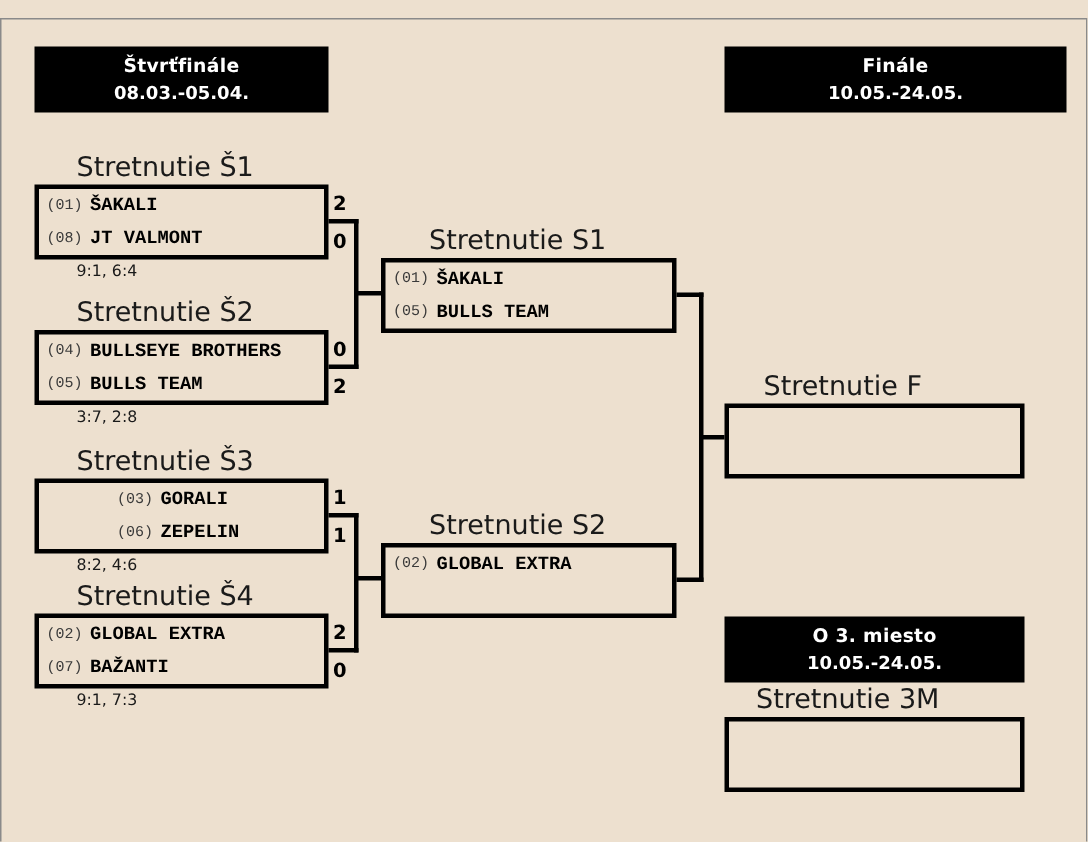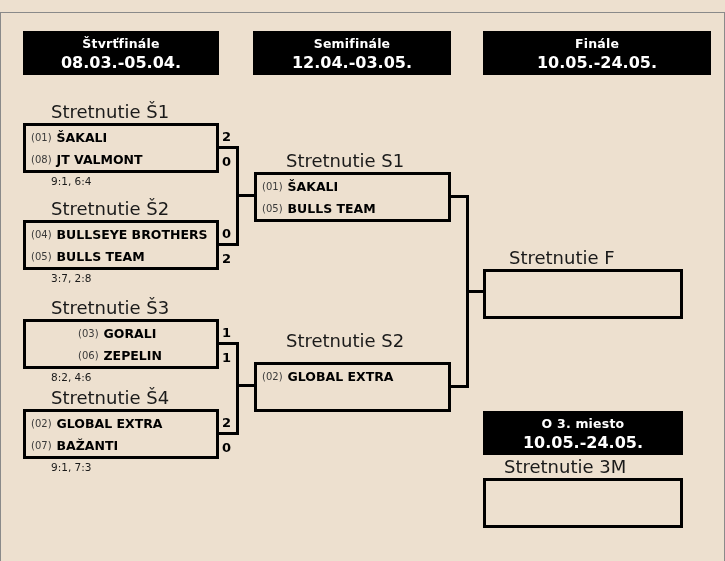--- a/index.html
+++ b/index.html
@@ -32,21 +32,21 @@
     box-sizing: border-box;
     padding-top: 5px;
   }
   .round-header .rh-title {
     font-size: 12.5px;
     font-weight: bold;
     letter-spacing: 0.2px;
     line-height: 15px;
   }
   .round-header .rh-dates {
-    font-size: 16px;
+    font-size: 12px;
     font-weight: bold;
     line-height: 15px;
     margin-top: 4px;
   }
 
   
   .match-label {
     position: absolute;
     font-size: 18px;
     color: #1a1a1a;
@@ -61,20 +61,21 @@
     background: #ede0cf;
     box-sizing: border-box;
   }
   .team-row {
     display: flex;
     align-items: center;
     box-sizing: border-box;
     height: 50%;
     padding-left: 5px;
     overflow: hidden;
+    font-family: Liberation Mono, monospace;
   }
   .seed {
     font-size: 10px;
     color: #3a3a3a;
     margin-right: 5px;
     white-space: nowrap;
   }
   .tname {
     font-size: 12.5px;
     font-weight: bold;
@@ -109,24 +110,20 @@
 </head>
 <body>
 
 <div id="bracket">
 
   <div class="round-header" style="left:22px; top:18px; width:196px; height:44px;">
     <div class="rh-title">Štvrťfinále</div>
     <div class="rh-dates">08.03.-05.04.</div>
   </div>
 
-  <div class="round-header" style="left:252px; top:18px; width:198px; height:44px;">
-    <div class="rh-title">Semifinále</div>
-    <div class="rh-dates">12.04.-03.05.</div>
-  </div>
 
   <div class="round-header" style="left:482px; top:18px; width:228px; height:44px;">
     <div class="rh-title">Finále</div>
     <div class="rh-dates">10.05.-24.05.</div>
   </div>
 
   <div class="round-header" style="left:482px; top:398px; width:200px; height:44px;">
     <div class="rh-title">O 3. miesto</div>
     <div class="rh-dates">10.05.-24.05.</div>
   </div>
@@ -208,21 +205,21 @@
       <span class="tname">ŠAKALI</span>
     </div>
     <div class="team-row">
       <span class="seed">(05)</span>
       <span class="tname">BULLS TEAM</span>
     </div>
   </div>
   <div class="score" style="left:453px; top:166px;"></div>
   <div class="score" style="left:453px; top:191px;"></div>
 
-  <div class="match-label" style="left:285px; top:321px;">Stretnutie S2</div>
+  <div class="match-label" style="left:285px; top:331px;">Stretnutie S2</div>
   <div class="match-box" style="left:253px; top:349px; width:197px; height:50px;">
     <div class="team-row">
       <span class="seed">(02)</span>
       <span class="tname">GLOBAL EXTRA</span>
     </div>
     <div class="team-row">
       <span class="seed"></span>
       <span class="tname"></span>
     </div>
   </div>

